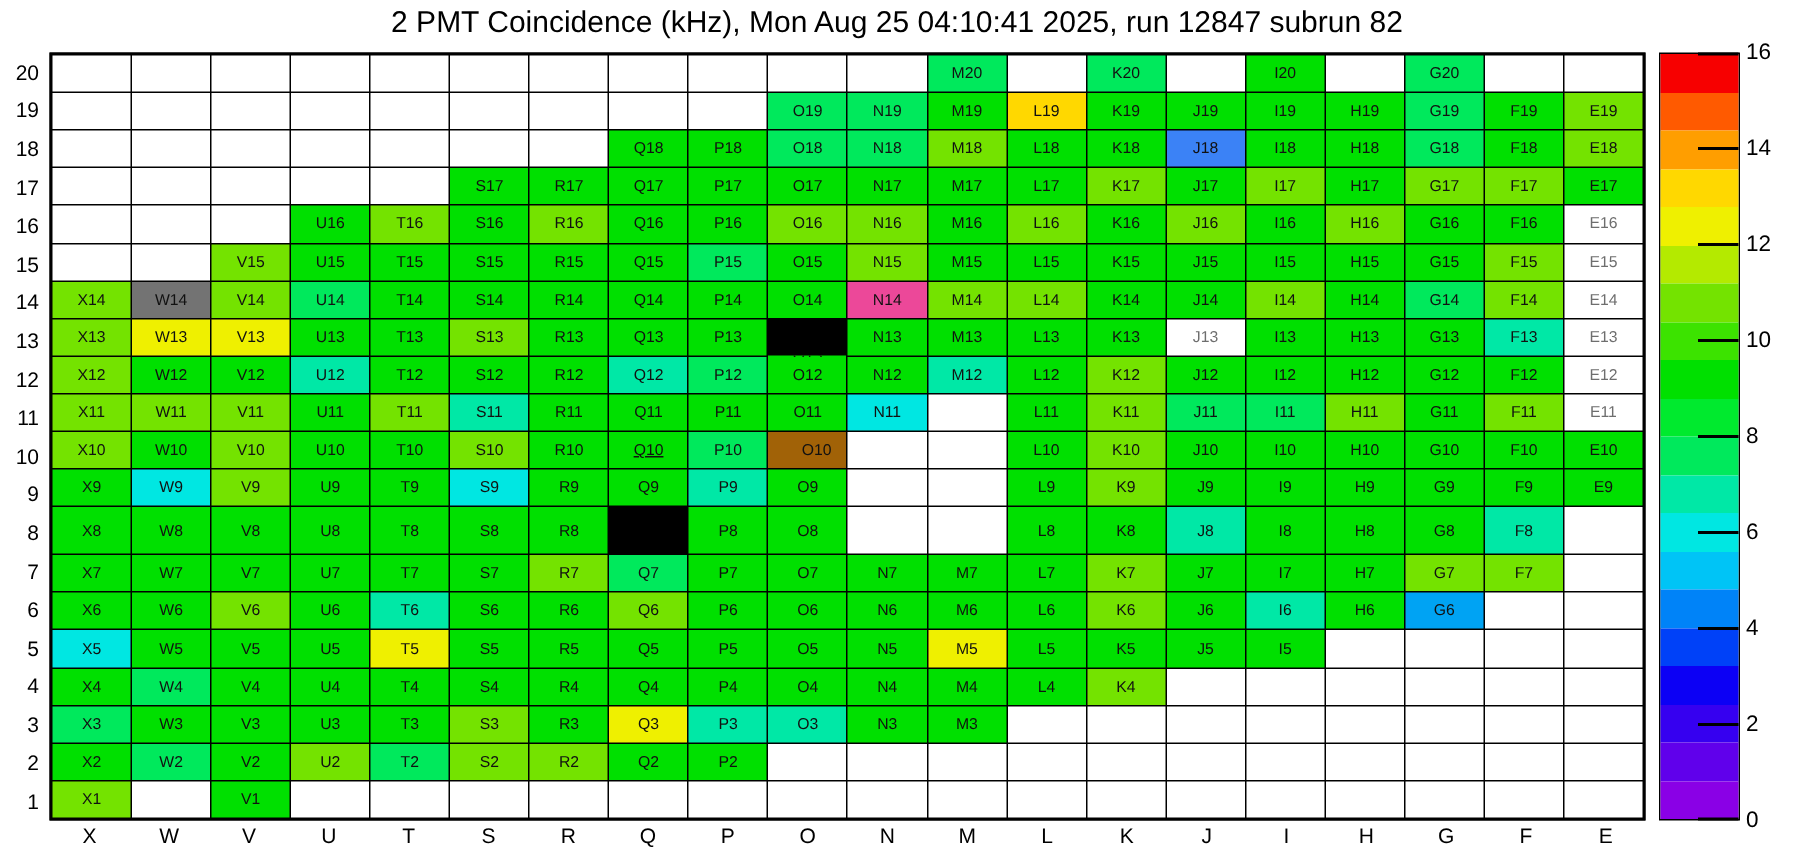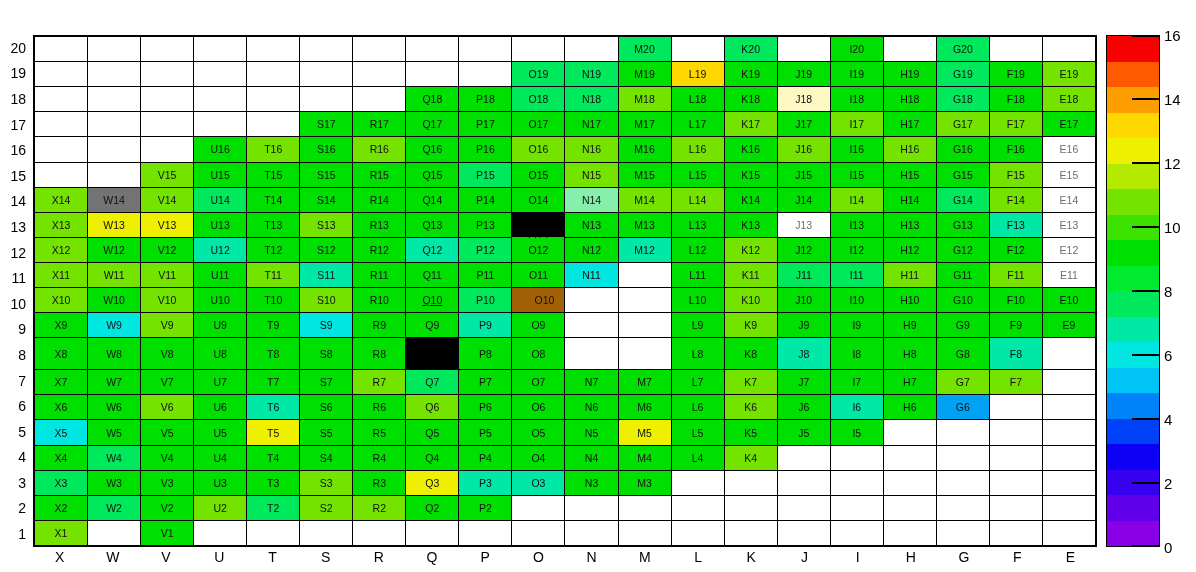--- a/index.html
+++ b/index.html
@@ -41,20 +41,21 @@
   .cbar-band{flex:1;}
   #colorbar-ticks{position:absolute;left:1106px;top:35px;width:54px;height:512px;pointer-events:none;}
   .cbar-tick{position:absolute;right:1px;width:27px;height:2px;background:#000;transform:translateY(-50%);}
   #colorbar-labels{position:absolute;left:1164px;top:35px;width:32px;height:512px;}
   .cbar-lab{position:absolute;left:0;font-size:15px;color:#000;transform:translateY(-50%);}
 </style>
 </head>
 <body>
 
 <div id="canvas">
+  <div id="plot-title">2 PMT Coincidence (kHz), Mon Aug 25 04:10:41 2025, run 12847 subrun 82</div>
   <div id="y-axis">
       <div class="ylab">20</div>
       <div class="ylab">19</div>
       <div class="ylab">18</div>
       <div class="ylab">17</div>
       <div class="ylab">16</div>
       <div class="ylab">15</div>
       <div class="ylab">14</div>
       <div class="ylab">13</div>
       <div class="ylab">12</div>
@@ -118,21 +119,21 @@
       <div class="cell nolabel" style="background: rgb(255, 255, 255);"></div>
       <div class="cell nolabel" style="background: rgb(255, 255, 255);"></div>
       <div class="cell nolabel" style="background: rgb(255, 255, 255);"></div>
       <div class="cell" style="background: rgb(0, 224, 0);">Q18</div>
       <div class="cell" style="background: rgb(0, 224, 0);">P18</div>
       <div class="cell" style="background: rgb(0, 233, 92);">O18</div>
       <div class="cell" style="background: rgb(0, 233, 92);">N18</div>
       <div class="cell" style="background: rgb(116, 227, 0);">M18</div>
       <div class="cell" style="background: rgb(0, 224, 0);">L18</div>
       <div class="cell" style="background: rgb(0, 224, 0);">K18</div>
-      <div class="cell" style="background: #fef9c3;">J18</div>
+      <div class="cell" style="background: #3b82f6;">J18</div>
       <div class="cell" style="background: rgb(0, 224, 0);">I18</div>
       <div class="cell" style="background: rgb(0, 224, 0);">H18</div>
       <div class="cell" style="background: rgb(0, 233, 92);">G18</div>
       <div class="cell" style="background: rgb(0, 224, 0);">F18</div>
       <div class="cell" style="background: rgb(116, 227, 0);">E18</div>
       <div class="cell nolabel" style="background: rgb(255, 255, 255);"></div>
       <div class="cell nolabel" style="background: rgb(255, 255, 255);"></div>
       <div class="cell nolabel" style="background: rgb(255, 255, 255);"></div>
       <div class="cell nolabel" style="background: rgb(255, 255, 255);"></div>
       <div class="cell nolabel" style="background: rgb(255, 255, 255);"></div>
@@ -194,21 +195,21 @@
       <div class="cell" style="background: rgb(116, 227, 0);">X14</div>
       <div class="cell" style="background: #737373;">W14</div>
       <div class="cell" style="background: rgb(116, 227, 0);">V14</div>
       <div class="cell" style="background: rgb(0, 233, 92);">U14</div>
       <div class="cell" style="background: rgb(0, 224, 0);">T14</div>
       <div class="cell" style="background: rgb(0, 224, 0);">S14</div>
       <div class="cell" style="background: rgb(0, 224, 0);">R14</div>
       <div class="cell" style="background: rgb(0, 224, 0);">Q14</div>
       <div class="cell" style="background: rgb(0, 224, 0);">P14</div>
       <div class="cell" style="background: rgb(0, 224, 0);">O14</div>
-      <div class="cell" style="background: #86efac;">N14</div>
+      <div class="cell" style="background: #ec4899;">N14</div>
       <div class="cell" style="background: rgb(116, 227, 0);">M14</div>
       <div class="cell" style="background: rgb(116, 227, 0);">L14</div>
       <div class="cell" style="background: rgb(0, 224, 0);">K14</div>
       <div class="cell" style="background: rgb(0, 224, 0);">J14</div>
       <div class="cell" style="background: rgb(116, 227, 0);">I14</div>
       <div class="cell" style="background: rgb(0, 224, 0);">H14</div>
       <div class="cell" style="background: rgb(0, 233, 92);">G14</div>
       <div class="cell" style="background: rgb(116, 227, 0);">F14</div>
       <div class="cell whitecell" style="background: rgb(255, 255, 255);">E14</div>
       <div class="cell" style="background: rgb(116, 227, 0);">X13</div>

